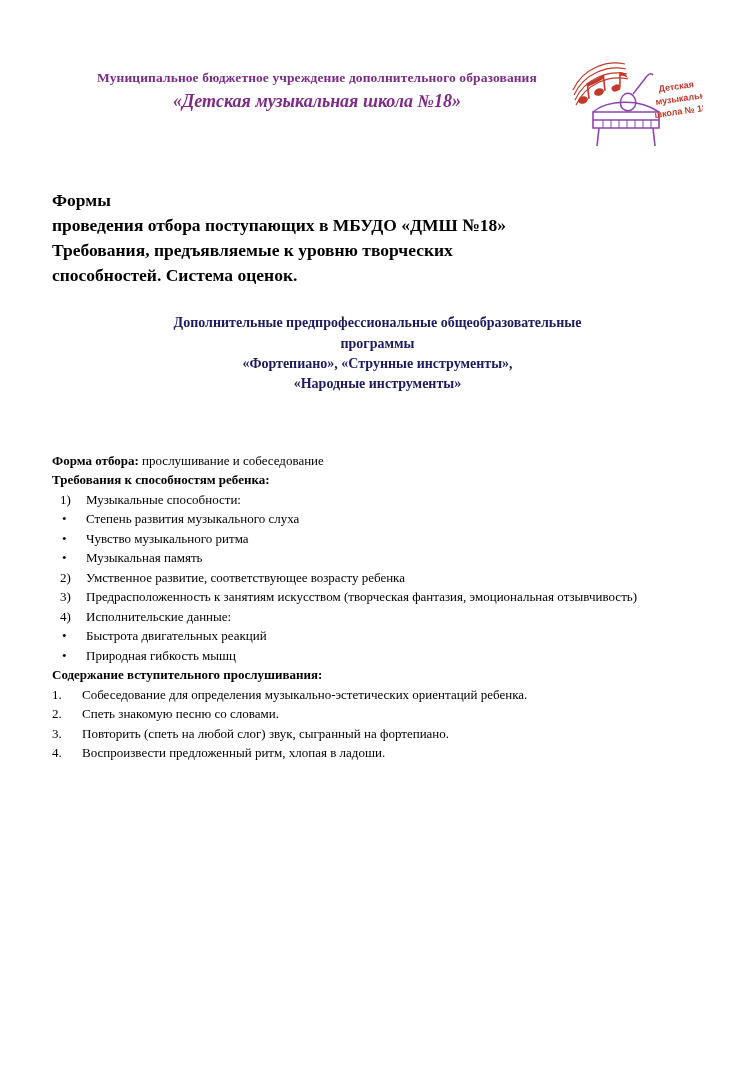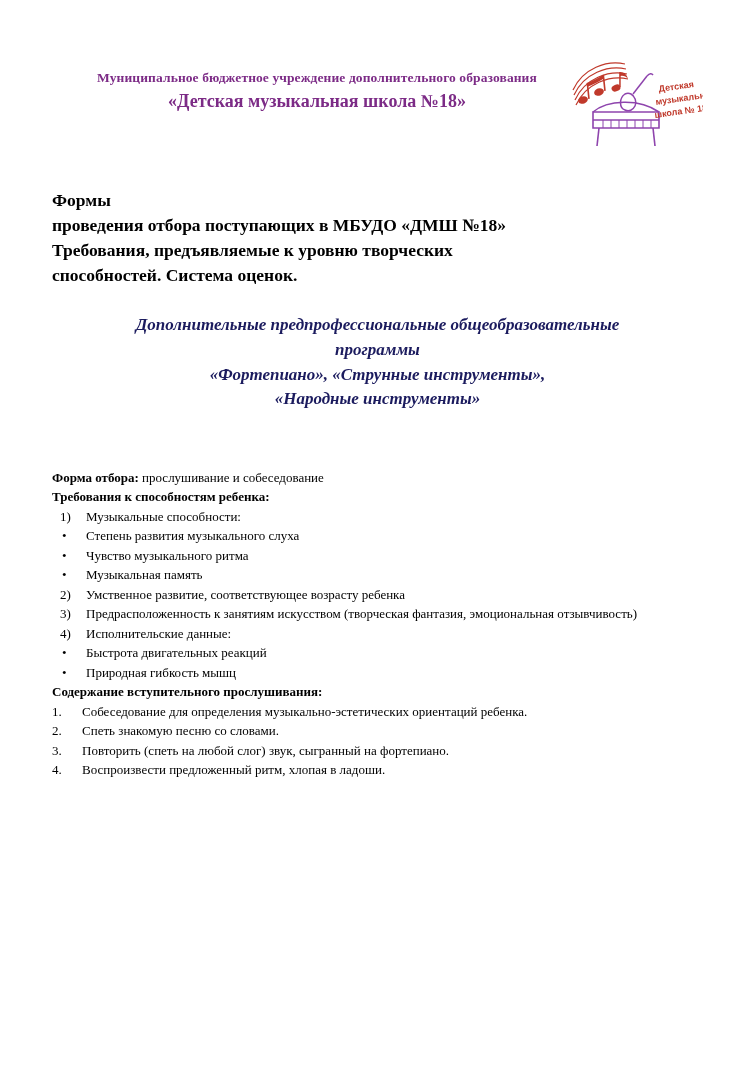--- a/index.html
+++ b/index.html
@@ -40,20 +40,21 @@
     font-size: 13.5px;
     line-height: 1.25;
     letter-spacing: 0.1px;
   }
   .org-line2 {
     color: #7c2b86;
     font-weight: bold;
     font-size: 18px;
     line-height: 1.4;
     margin-top: 2px;
+    font-style: italic;
   }
 
   
   .logo {
     position: absolute;
     right: 0px;
     top: -6px;
     width: 140px;
     height: 110px;
   }
@@ -67,24 +68,23 @@
     line-height: 1.42;
   }
   .title-block .t-line {
     display: block;
   }
 
   .programs-block {
     margin-top: 26px;
     text-align: center;
     font-weight: bold;
-    font-size: 17px;
+    font-size: 14px;
     line-height: 1.45;
     color: #1b1b5e;
-    font-style: italic;
   }
   .programs-block .p-line { display: block; }
 
   
   .body-text {
     margin-top: 56px;
     font-size: 13px;
     line-height: 1.5;
   }
   .para {

